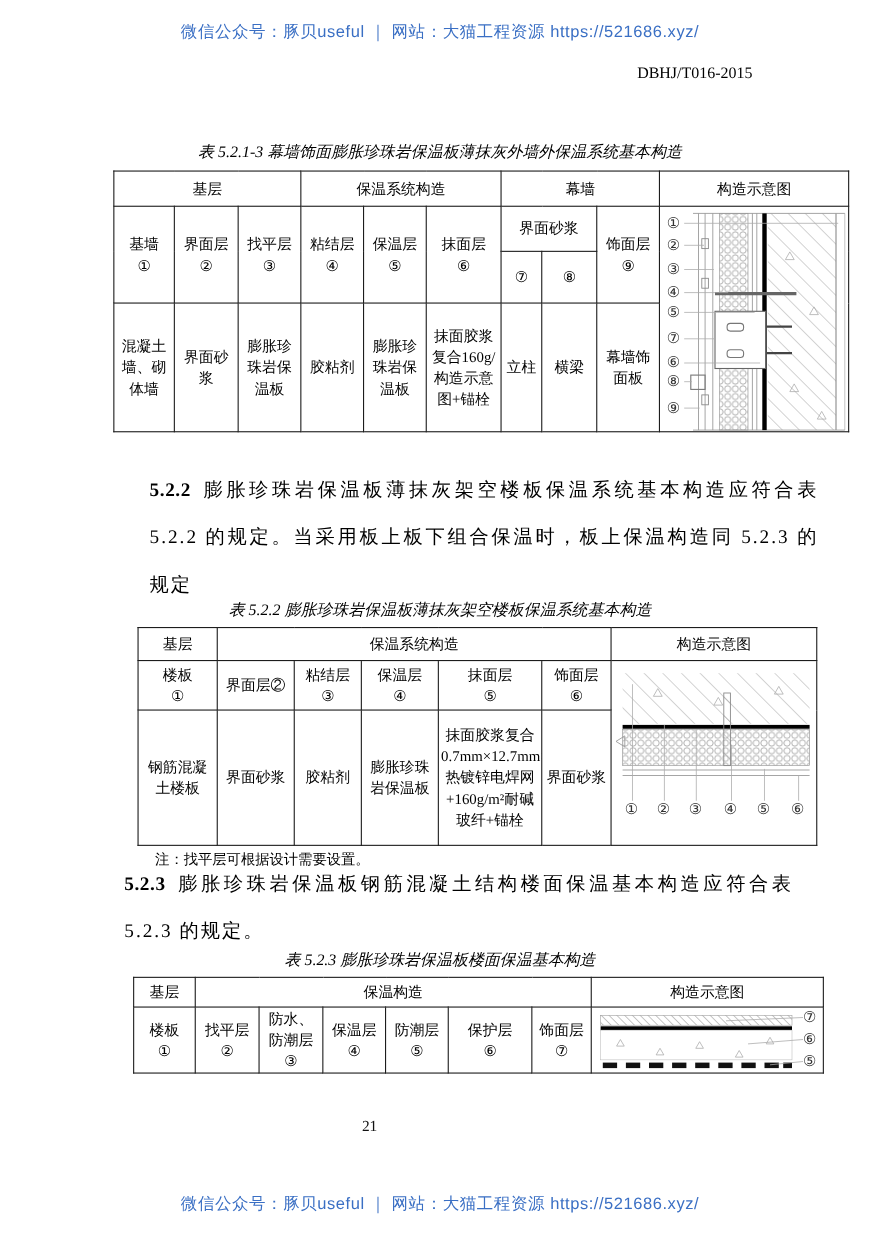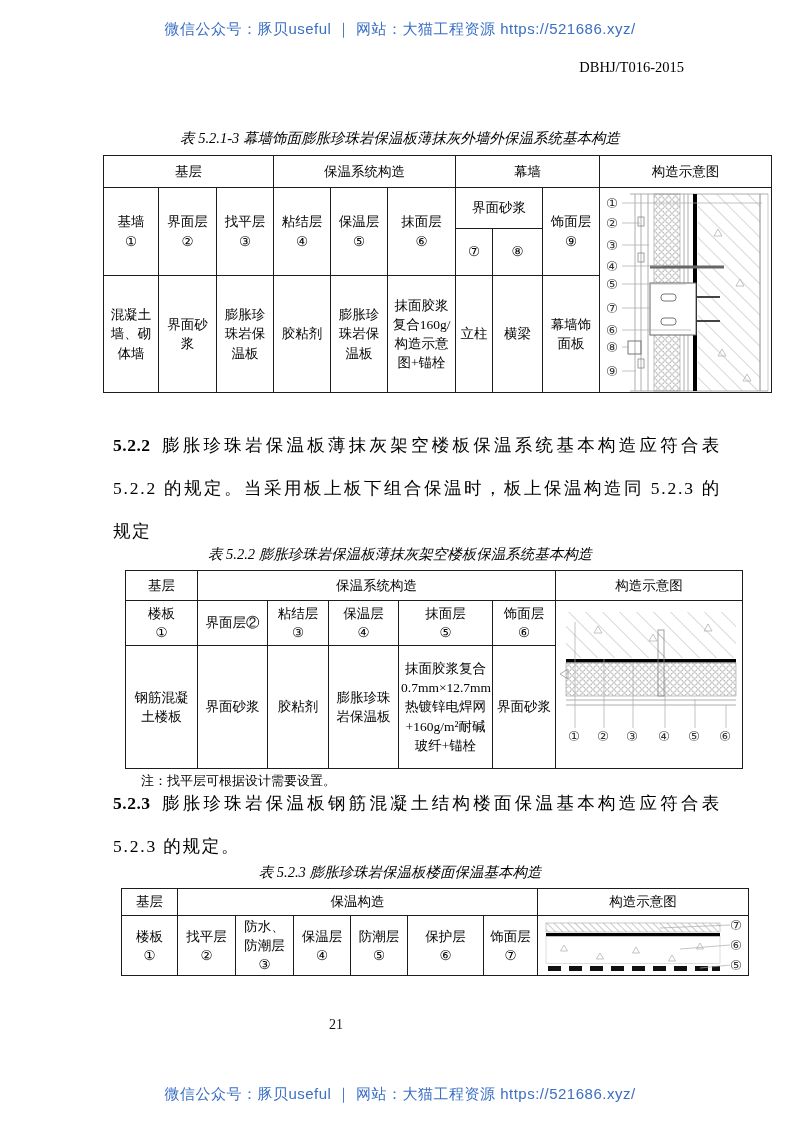--- a/index.html
+++ b/index.html
@@ -48,21 +48,21 @@
   .t3 tr.rA td { height:27px; }
   .t3 tr.rB td { height:60px; }
 
   .note { position:absolute; left:141px; top:772px; font-size:13px; color:#000000; }
 
   .clause {
     position:absolute; left:113px; width:608px; font-size:17.5px;
     line-height:43px; text-align:justify; letter-spacing:1.8px; color:#000;
   }
   .clause .cnum { font-weight:bold; letter-spacing:0.5px; margin-right:10px; }
-  .c522 { top:424px; }
+  .c522 { top:424px;margin-left:23px; }
   .c523 { top:782px; }
 
   .page-num { position:absolute; left:0; top:1017px; width:672px; text-align:center; font-size:14px; }
 
   .diag { position:relative; width:100%; height:100%; }
   .diag svg { position:absolute; left:0; top:0; }
   .dlabel {
     position:absolute; font-size:13.5px; line-height:16px; color:#333;
     font-family:"DejaVu Sans",sans-serif;
   }

